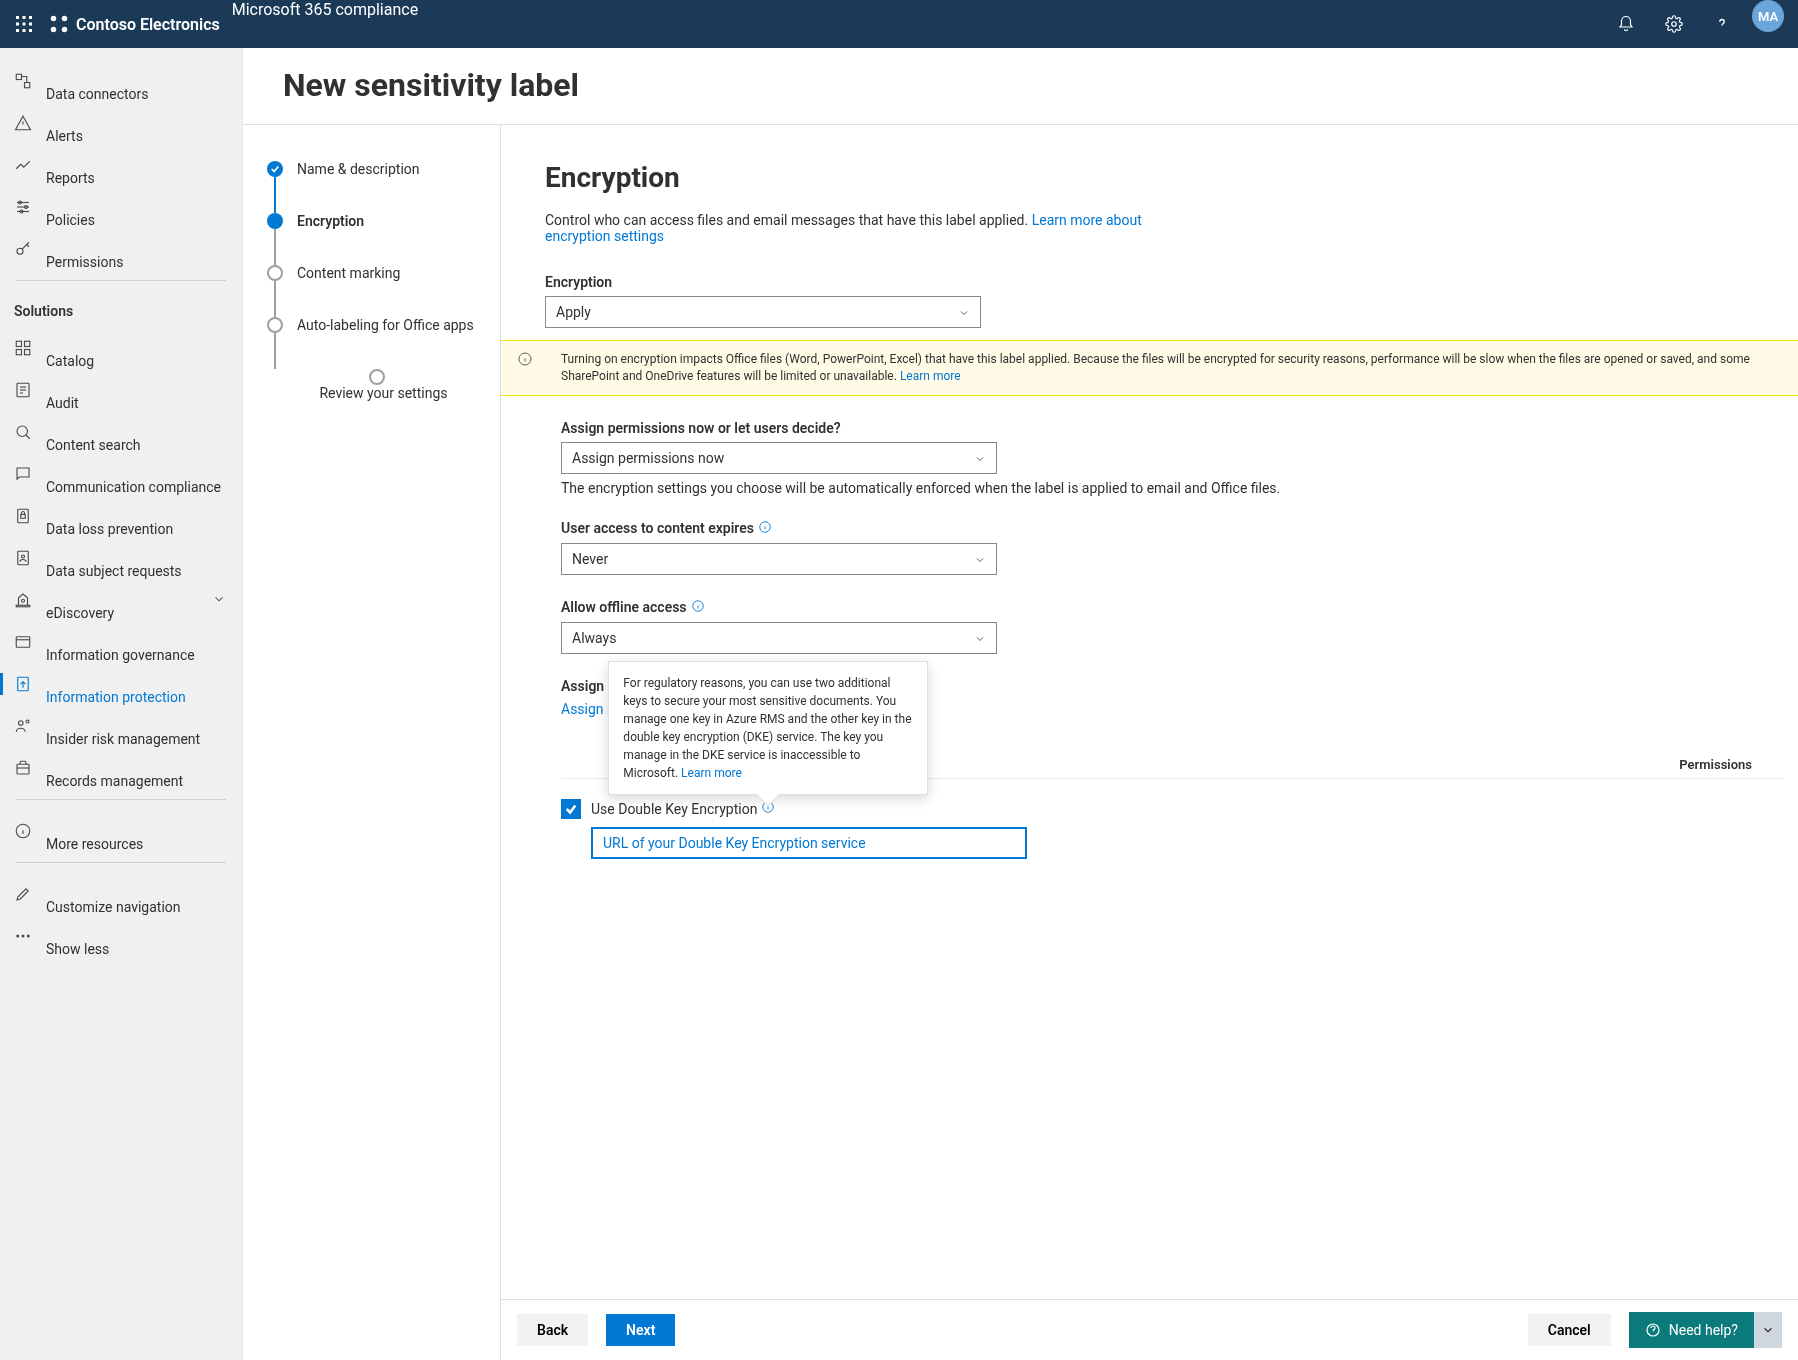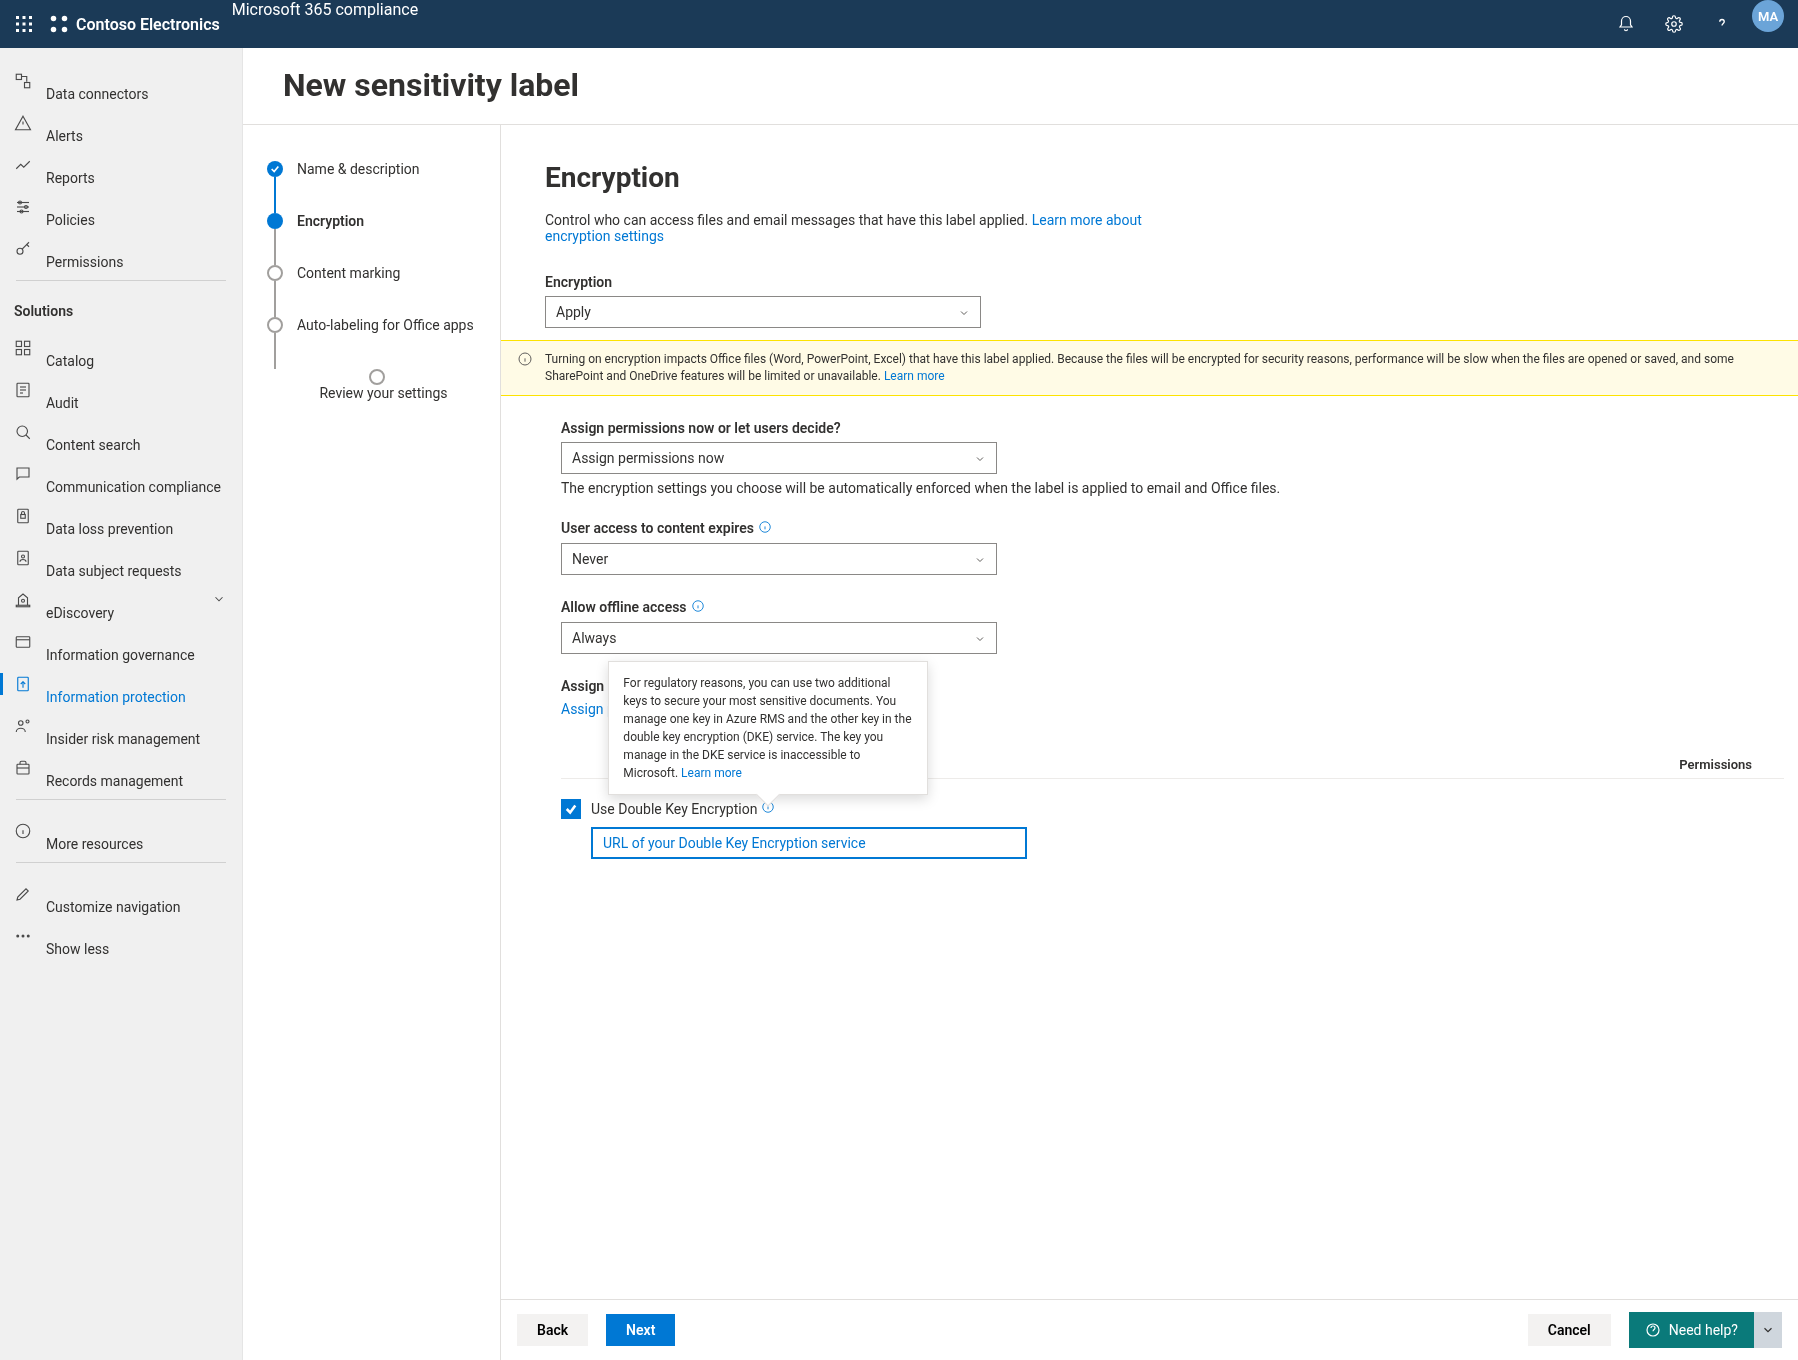--- a/index.html
+++ b/index.html
@@ -117,21 +117,21 @@
     width:436px;height:32px;border:1px solid var(--border);background:#fff;
     display:flex;align-items:center;padding:0 10px;justify-content:space-between;
     cursor:pointer;font-size:14px;
   }
   .select .chev{width:12px;height:12px;}
   .select .chev svg{stroke:#605e5c;}
 
   .infobar{
     background:var(--infobar-bg);border-top:1px solid var(--infobar-border);border-bottom:1px solid var(--infobar-border);
     margin:12px -14px 4px -44px;padding:10px 18px 10px 16px;
-    display:flex;gap:12px;font-size:12px;color:#323130;line-height:1.4;
+    display:flex;gap:28px;font-size:12px;color:#323130;line-height:1.4;
   }
   .infobar-icon{flex-shrink:0;}
   .infobar-icon svg{stroke:#605e5c;}
   .infobar a{color:var(--link);text-decoration:none;}
   .indent{padding-left:16px;}
   .helper-text{font-size:14px;color:var(--text);margin-top:6px;}
   .req-star{color:#a4262c;margin-left:2px;}
   .link-btn{color:var(--link);font-size:14px;cursor:pointer;}
   .perm-col-header{text-align:right;font-size:13px;font-weight:600;margin-top:40px;padding-right:32px;}
   .perm-rule{height:1px;background:#edebe9;margin:6px 0 20px;}

